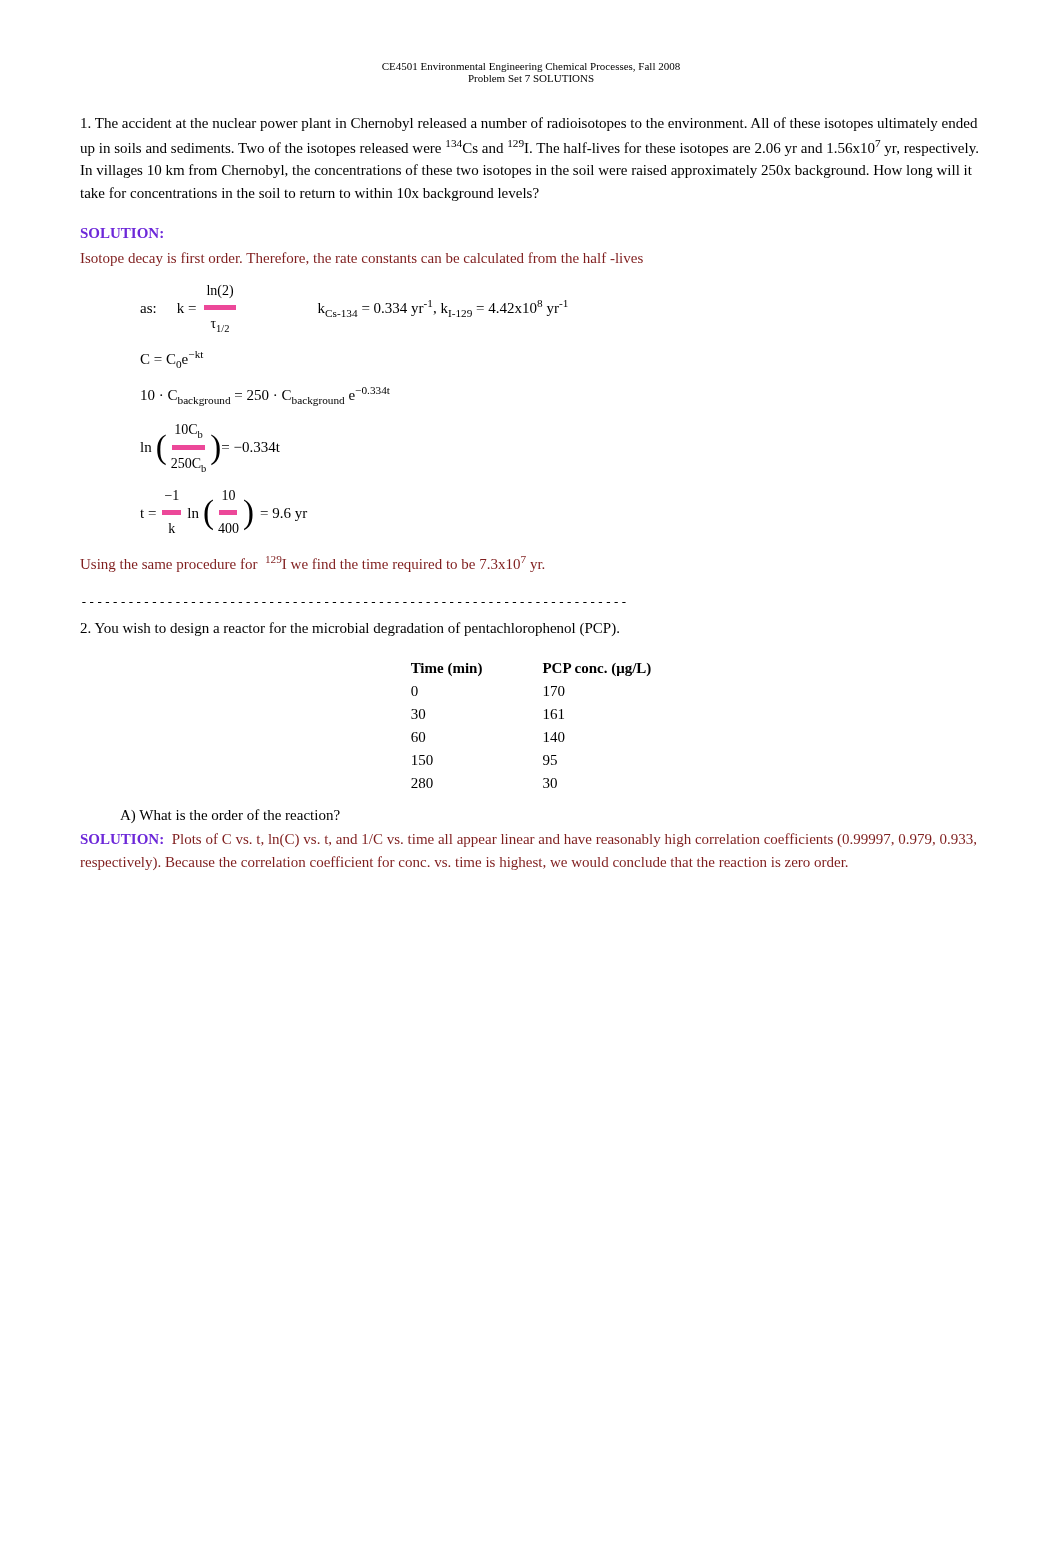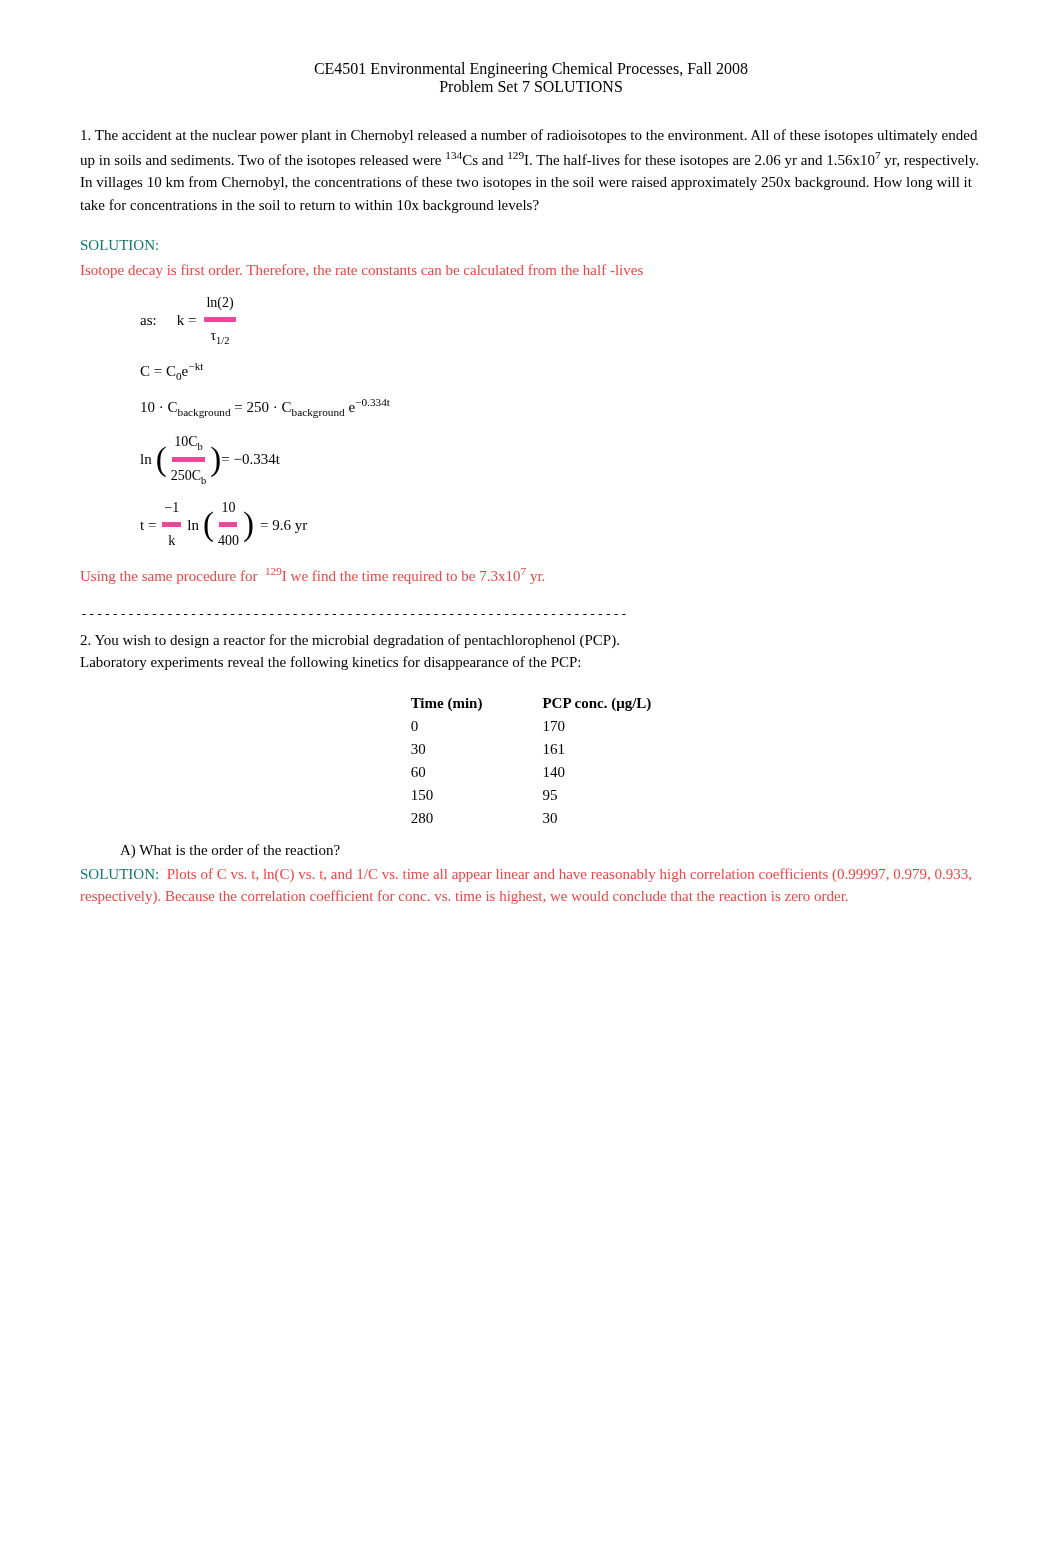--- a/index.html
+++ b/index.html
@@ -8,33 +8,33 @@
       font-family: "Times New Roman", Times, serif;
       font-size: 15px;
       color: #000;
       width: 1062px;
       min-height: 1561px;
       padding: 60px 80px;
     }
     .page-header {
       text-align: center;
       margin-bottom: 28px;
-      font-size: 16px;
+      font-size: 11px;
     }
     .section {
       margin-bottom: 18px;
       line-height: 1.5;
     }
     .solution-label {
-      color: #0f766e;
-      font-weight: normal;
+      color: #6d28d9;
+      font-weight: bold;
       margin-bottom: 2px;
     }
     .solution-text {
-      color: #ef4444;
+      color: #7f1d1d;
       line-height: 1.5;
     }
     .math-block {
       margin: 8px 0 8px 60px;
       line-height: 2.0;
     }
     .math-line {
       display: flex;
       align-items: center;
       margin-bottom: 4px;
@@ -101,20 +101,24 @@
 
   <div class="math-block">
 
     <div class="math-line">
       <span style="margin-right:20px;">as:</span>
       <span style="margin-right:6px;">k =</span>
       <span class="frac">
         <span class="num">ln(2)</span>
         <span class="den">τ<sub>1/2</sub></span>
       </span>
+      <span style="margin-left:80px;">
+        k<sub>Cs-134</sub> = 0.334 yr<sup>-1</sup>,
+        k<sub>I-129</sub> = 4.42x10<sup>8</sup> yr<sup>-1</sup>
+      </span>
     </div>
 
     <div class="math-line">
       <span>C = C<sub>0</sub>e<sup>−kt</sup></span>
     </div>
 
     <div class="math-line">
       <span>
         10 · C<sub>background</sub> = 250 · C<sub>background</sub> e<sup>−0.334t</sup>
       </span>
@@ -153,21 +157,20 @@
     &nbsp;<sup>129</sup>I we find the time required to be 7.3x10<sup>7</sup> yr.
   </div>
 </div>
 
 <div style="font-family: monospace; font-size: 13px; margin: 8px 0; color: #000;">
   ----------------------------------------------------------------------
 </div>
 
 <div class="section">
   <div>2. You wish to design a reactor for the microbial degradation of pentachlorophenol (PCP).</div>
-  <div>Laboratory experiments reveal the following kinetics for disappearance of the PCP:</div>
 </div>
 
 <div class="table-section">
   <table>
     <thead>
       <tr>
         <th>Time (min)</th>
         <th>PCP conc. (μg/L)</th>
       </tr>
     </thead>

